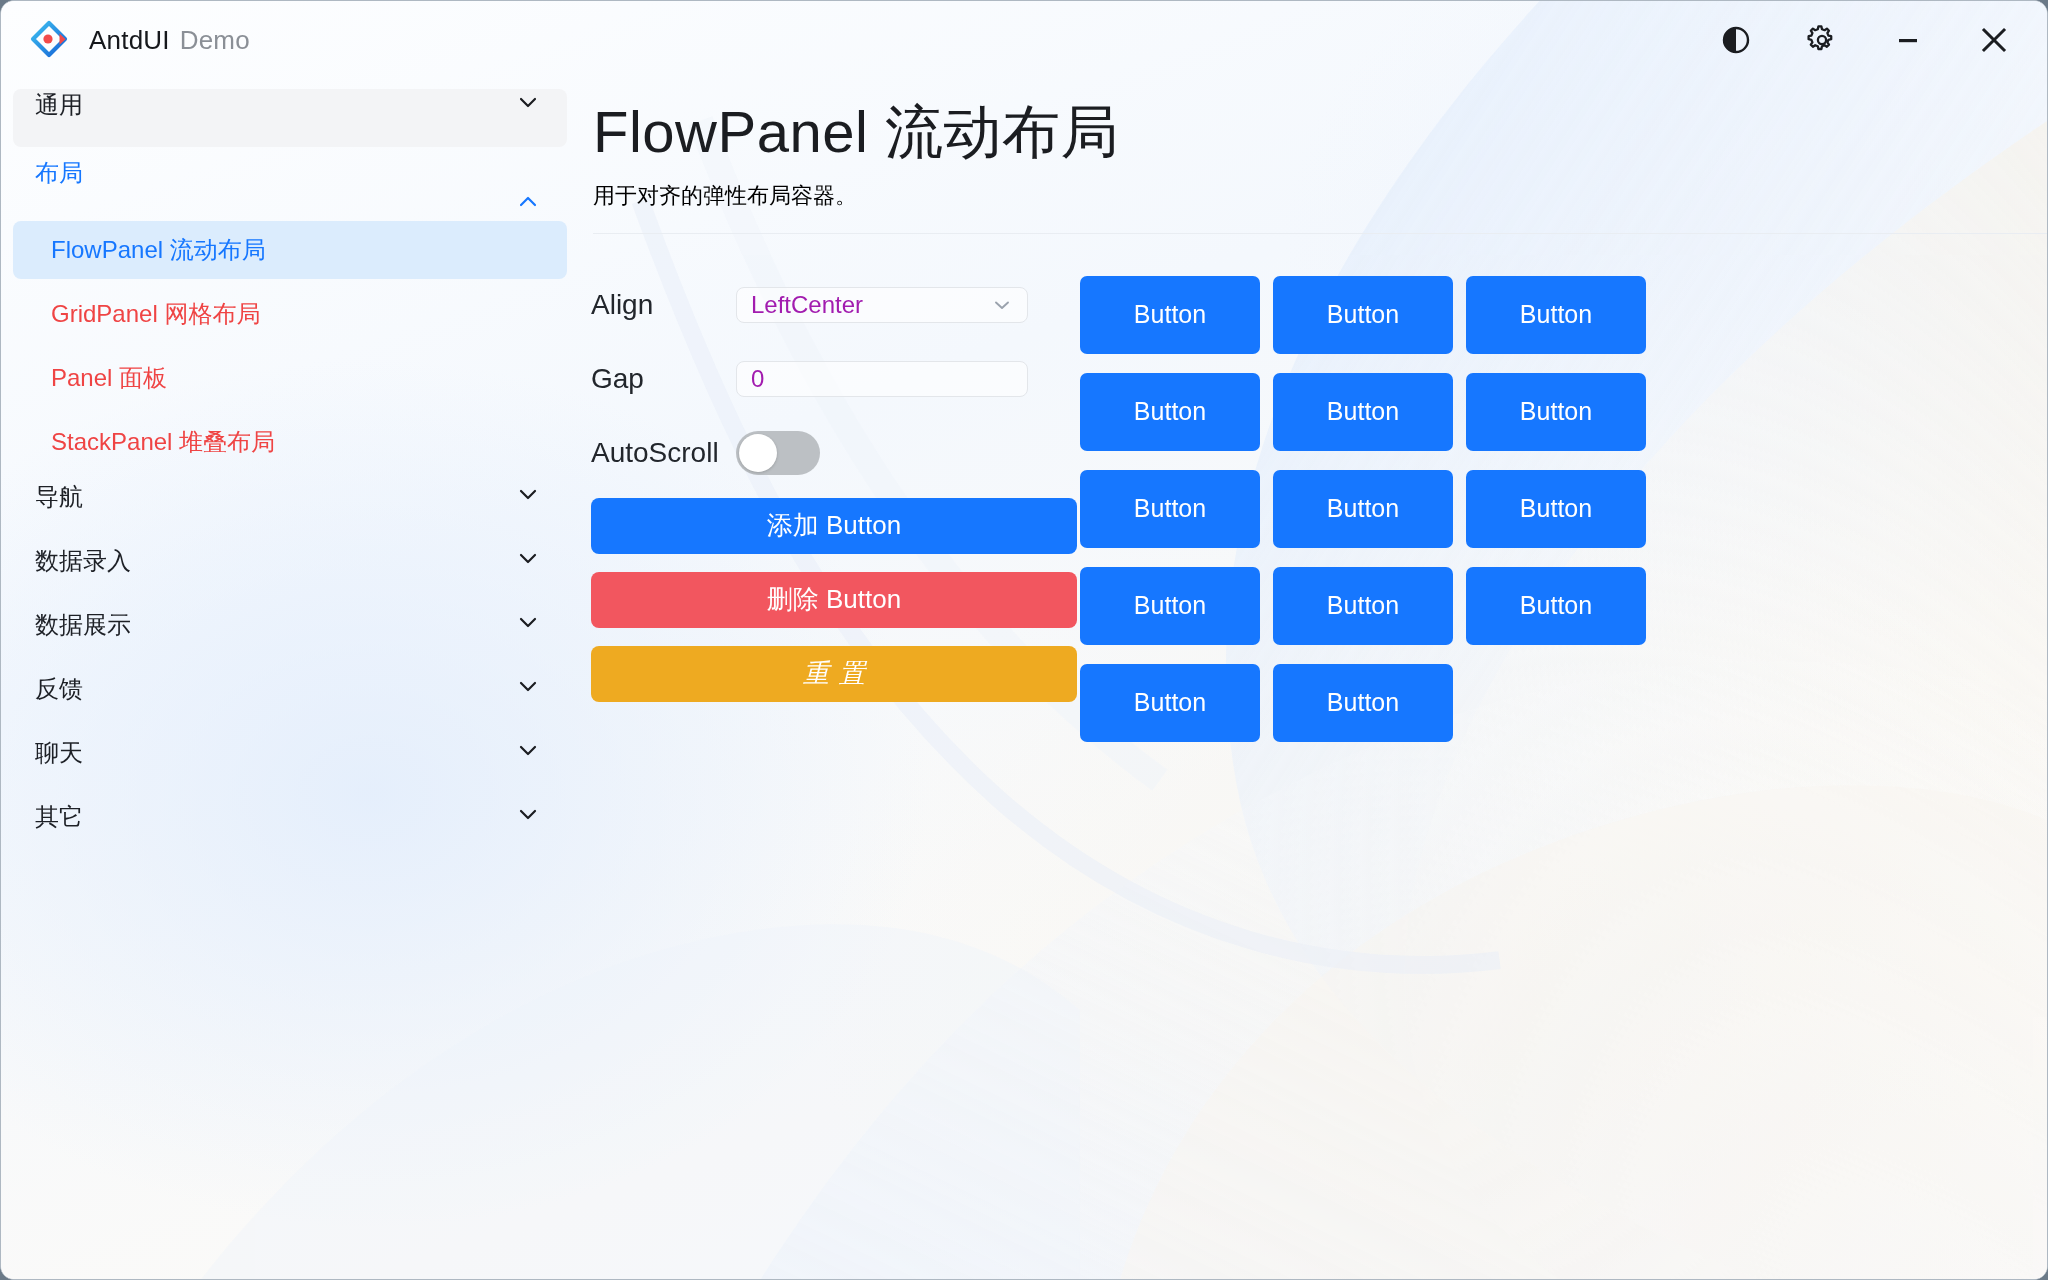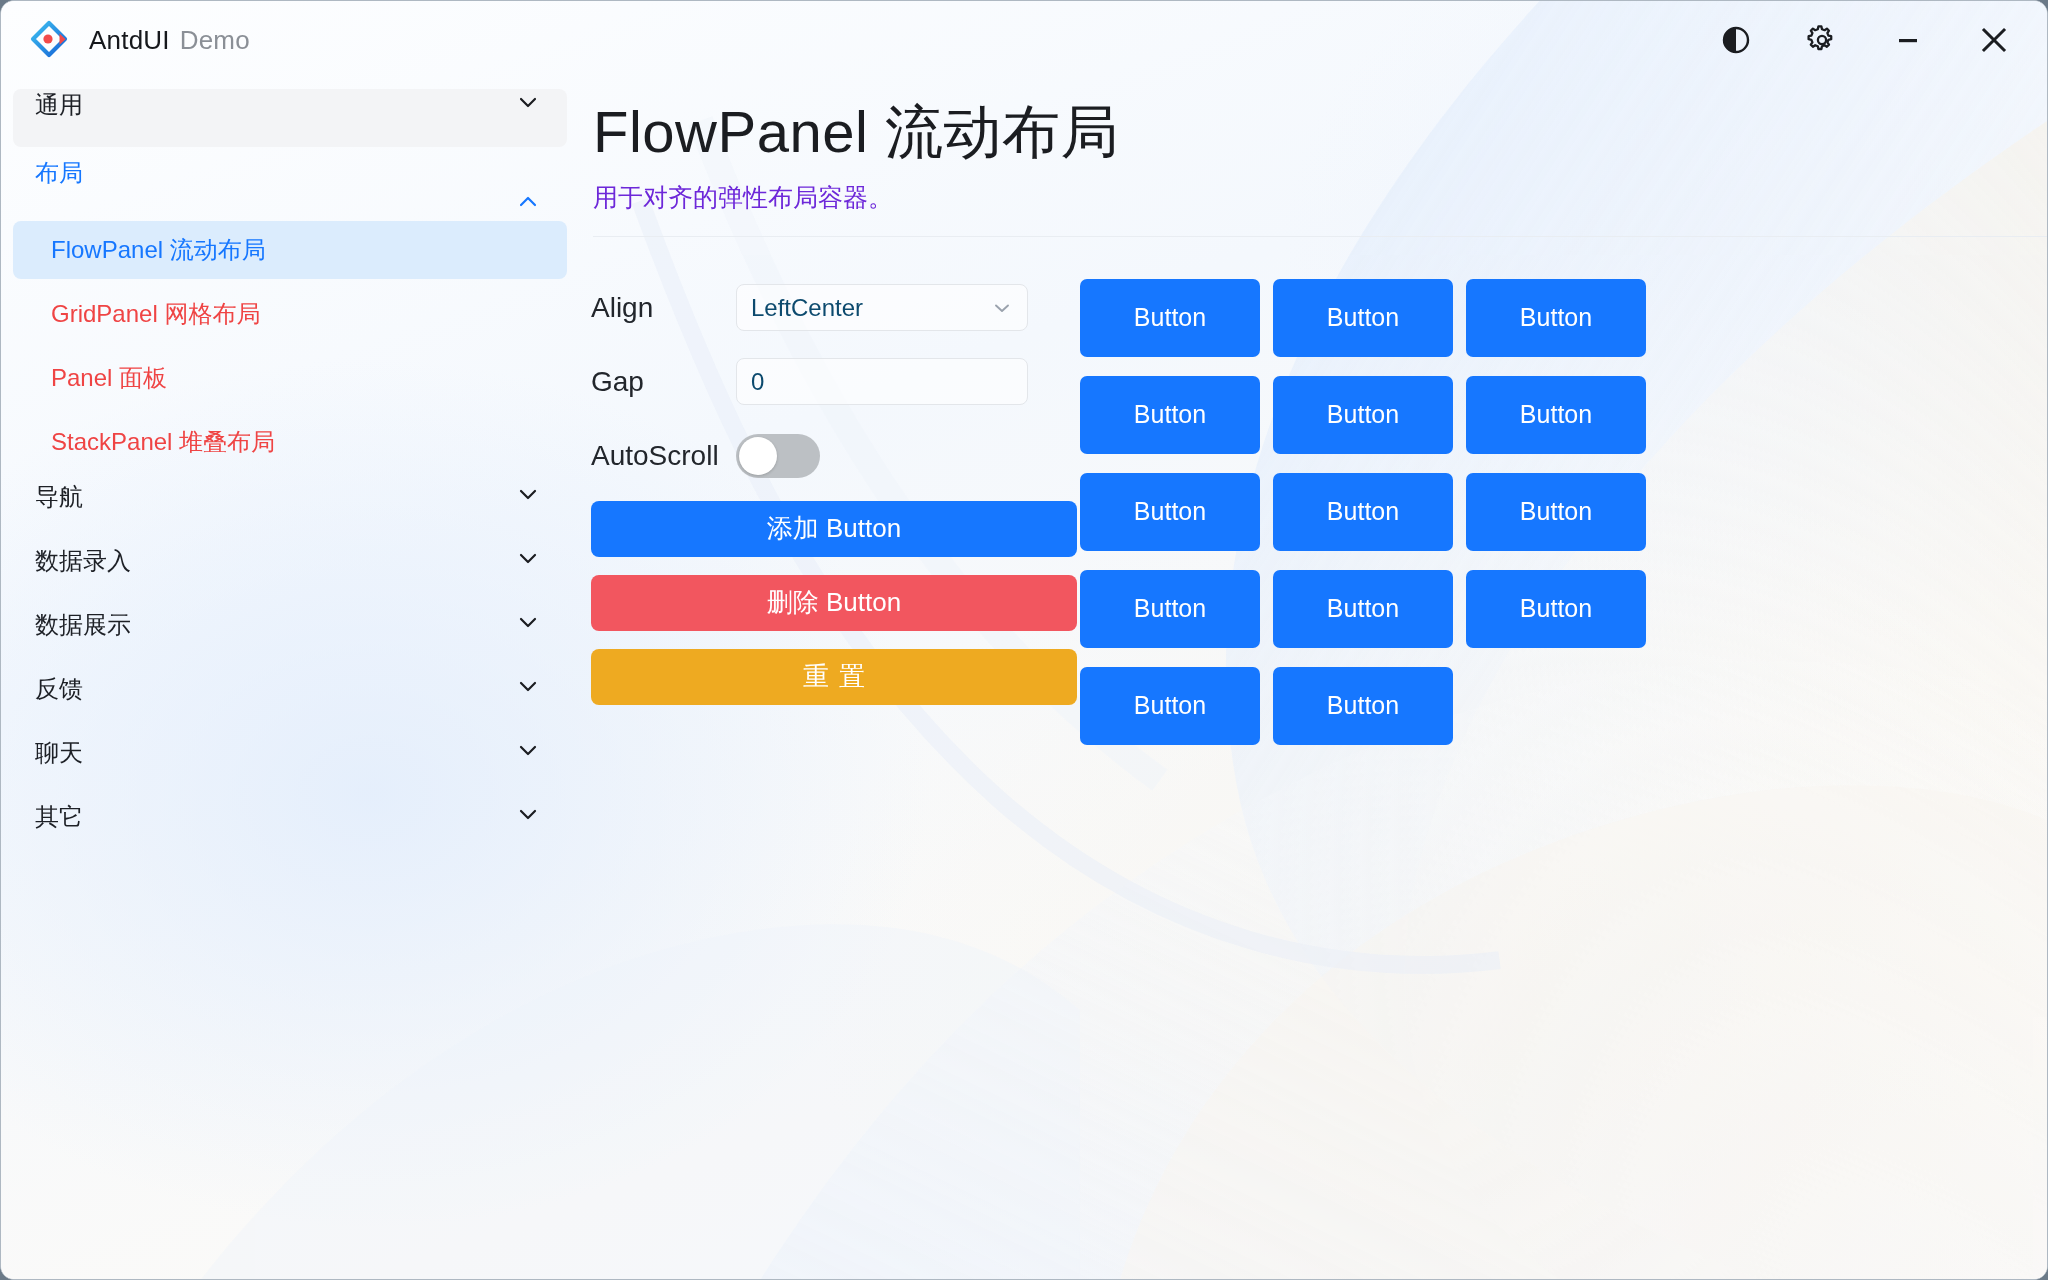--- a/index.html
+++ b/index.html
@@ -127,22 +127,22 @@
   .page-head { padding: 18px 0 0 14px; }
   .page-title {
     font-size: 58px;
     font-weight: 400;
     color: #1b1d21;
     line-height: 1.2;
     letter-spacing: 0.5px;
   }
   .page-desc {
     margin-top: 14px;
-    font-size: 25px;
-    color: #6d28d9;
+    font-size: 22px;
+    color: #000000;
   }
   .head-divider {
     margin: 22px 0 0 0;
     height: 1px;
     width: 100%;
     background: #e9edf2;
   }
 
   .content-row {
     display: flex;
@@ -157,29 +157,29 @@
     height: 58px;
     margin-bottom: 16px;
   }
   .ctrl-label {
     width: 145px;
     font-size: 28px;
     color: #22262c;
   }
   .ctrl-field {
     width: 292px;
-    height: 47px;
+    height: 36px;
     border: 1px solid #e3e6ea;
     border-radius: 8px;
     background: rgba(255,255,255,0.55);
     display: flex;
     align-items: center;
     padding: 0 14px;
     font-size: 24px;
-    color: #0c4a6e;
+    color: #a21caf;
     cursor: text;
   }
   .ctrl-field.select { cursor: pointer; }
   .ctrl-field .caret { margin-left: auto; display: flex; }
 
   .toggle {
     width: 84px; height: 44px;
     border-radius: 22px;
     background: #bcc0c4;
     position: relative;
@@ -202,21 +202,21 @@
     border: none;
     border-radius: 8px;
     color: #ffffff;
     font-size: 26px;
     font-family: inherit;
     margin-bottom: 18px;
     cursor: pointer;
   }
   .act-btn.primary { background: #1677ff; }
   .act-btn.danger  { background: #f2565f; }
-  .act-btn.warn    { background: #eeaa21; letter-spacing: 10px; text-indent: 10px; }
+  .act-btn.warn    { background: #eeaa21; letter-spacing: 10px; text-indent: 10px; font-style: italic; }
   .act-btn-wrap { margin-top: 14px; }
 
   
   .flow-panel {
     flex: 1;
     display: flex;
     flex-wrap: wrap;
     align-content: flex-start;
     padding-left: 19px;
     max-width: 790px;

